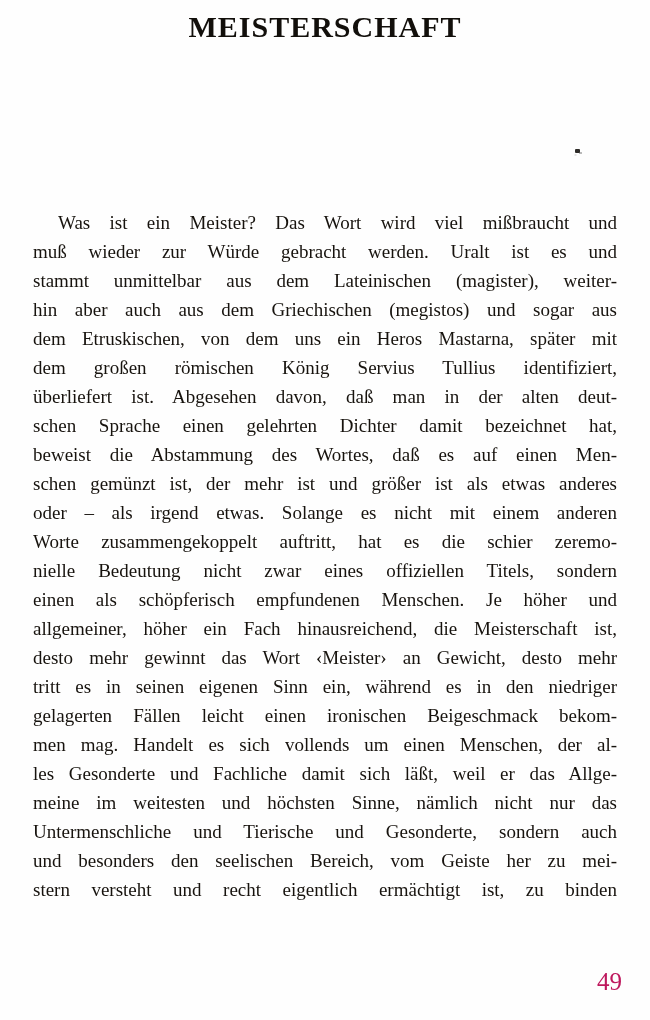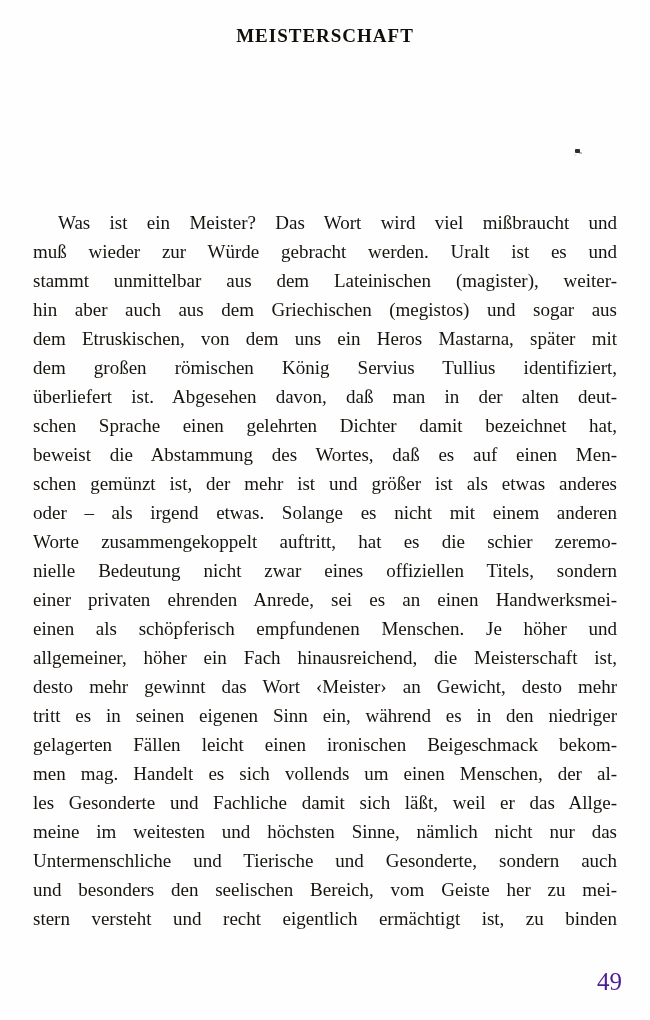--- a/index.html
+++ b/index.html
@@ -12,26 +12,26 @@
     width: 650px;
     height: 1020px;
     background: #fefefe;
     font-family: "Liberation Serif", "DejaVu Serif", serif;
     color: #17130e;
     overflow: hidden;
     margin: 0 auto;
   }
   .title {
     position: absolute;
-    top: 25px;
+    top: 10px;
     left: 0;
     width: 100%;
     margin: 0;
     text-align: center;
-    font-size: 19px;
+    font-size: 30px;
     font-weight: 600;
     letter-spacing: 1px;
     color: #120f0b;
   }
   .body-text {
     position: absolute;
     left: 33px;
     top: 208px;
     width: 584px;
     font-size: 19px;
@@ -44,21 +44,21 @@
     min-height: 29px;
   }
   .line.first {
     text-indent: 25px;
   }
   .page-number {
     position: absolute;
     right: 28px;
     top: 968px;
     font-size: 25px;
-    color: #4c1d95;
+    color: #be185d;
   }
   .ink-speck {
     position: absolute;
     left: 575px;
     top: 149px;
     width: 5px;
     height: 4px;
     background: #2e2c29;
     border-radius: 1px;
     box-shadow: 3px 2px 0 -1px #b9b9b9, -2px 4px 0 -1.5px #c9c9c9;
@@ -80,21 +80,20 @@
     <div class="line">hin aber auch aus dem Griechischen (megistos) und sogar aus</div>
     <div class="line">dem Etruskischen, von dem uns ein Heros Mastarna, später mit</div>
     <div class="line">dem großen römischen König Servius Tullius identifiziert,</div>
     <div class="line">überliefert ist. Abgesehen davon, daß man in der alten deut-</div>
     <div class="line">schen Sprache einen gelehrten Dichter damit bezeichnet hat,</div>
     <div class="line">beweist die Abstammung des Wortes, daß es auf einen Men-</div>
     <div class="line">schen gemünzt ist, der mehr ist und größer ist als etwas anderes</div>
     <div class="line">oder – als irgend etwas. Solange es nicht mit einem anderen</div>
     <div class="line">Worte zusammengekoppelt auftritt, hat es die schier zeremo-</div>
     <div class="line">nielle Bedeutung nicht zwar eines offiziellen Titels, sondern</div>
-    <div class="line">einer privaten ehrenden Anrede, sei es an einen Handwerksmei-</div>
     <div class="line">einen als schöpferisch empfundenen Menschen. Je höher und</div>
     <div class="line">allgemeiner, höher ein Fach hinausreichend, die Meisterschaft ist,</div>
     <div class="line">desto mehr gewinnt das Wort ‹Meister› an Gewicht, desto mehr</div>
     <div class="line">tritt es in seinen eigenen Sinn ein, während es in den niedriger</div>
     <div class="line">gelagerten Fällen leicht einen ironischen Beigeschmack bekom-</div>
     <div class="line">men mag. Handelt es sich vollends um einen Menschen, der al-</div>
     <div class="line">les Gesonderte und Fachliche damit sich läßt, weil er das Allge-</div>
     <div class="line">meine im weitesten und höchsten Sinne, nämlich nicht nur das</div>
     <div class="line">Untermenschliche und Tierische und Gesonderte, sondern auch</div>
     <div class="line">und besonders den seelischen Bereich, vom Geiste her zu mei-</div>

